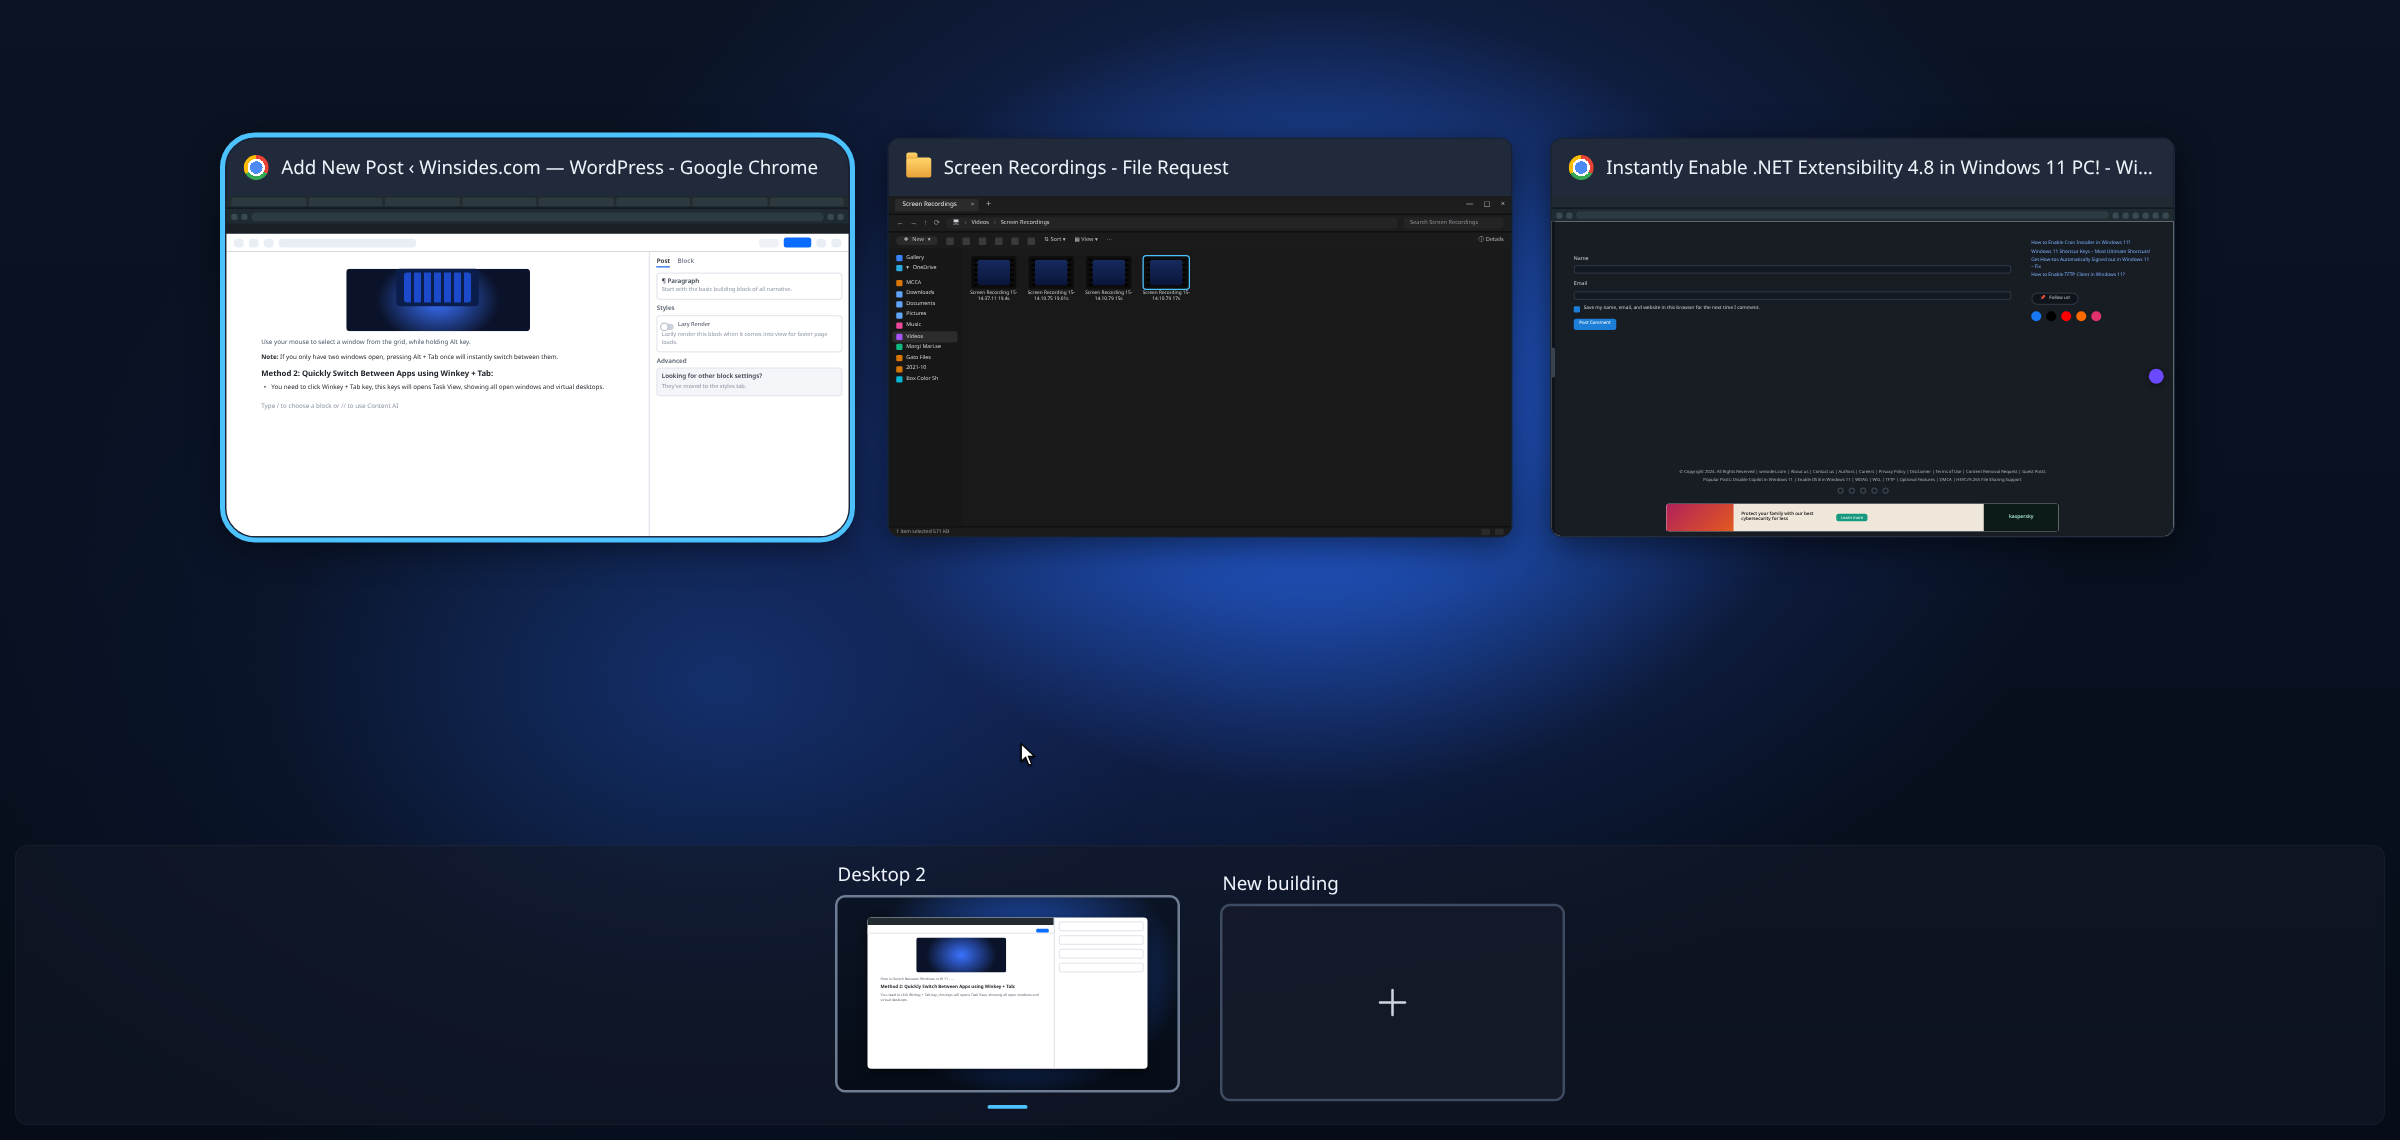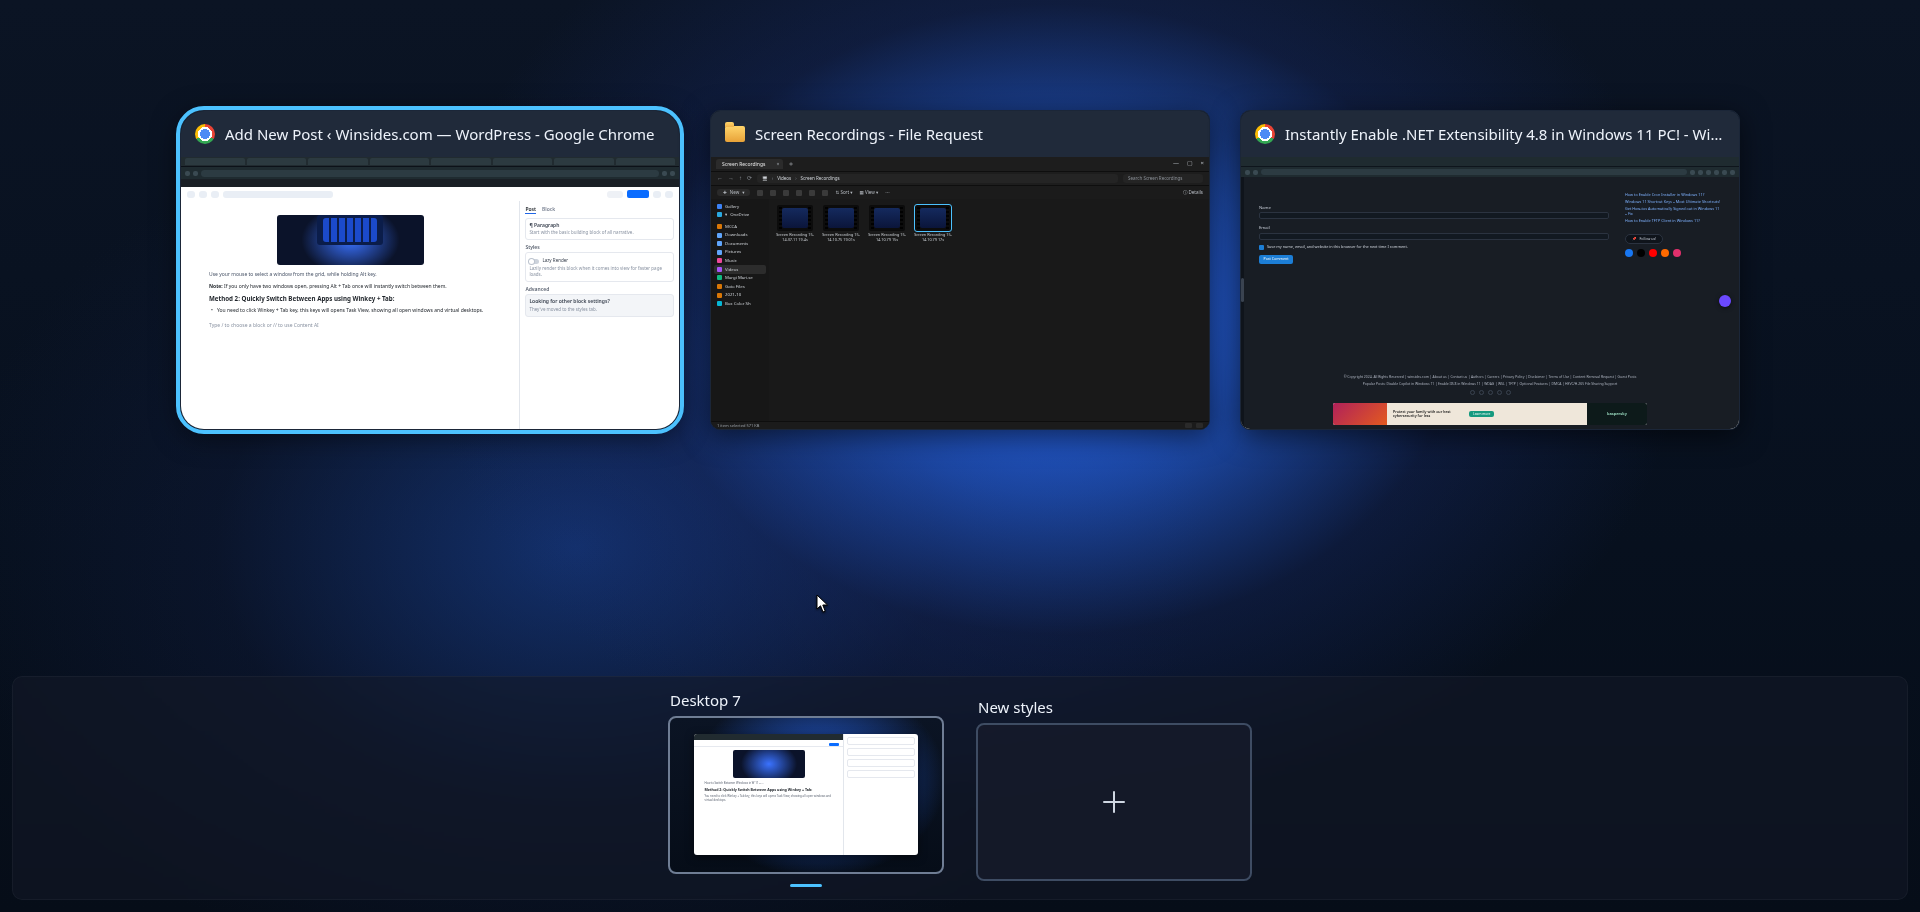--- a/index.html
+++ b/index.html
@@ -548,21 +548,21 @@
         </div>
       </div>
     </div>
   </div>
 
 </div>
 
 <div class="desktops">
 
   <div class="desk active">
-    <div class="label">Desktop 7</div>
+    <div class="label">Desktop 2</div>
     <div class="frame">
       <div class="mini">
         <div class="winmini">
           <div class="mc">
             <div class="bar"></div>
             <div class="tb">
                 <span></span>
               </div>
             <div class="hero"></div>
             <div class="p">How to Switch Between Windows in W 11 – …</div>
@@ -574,21 +574,21 @@
               <div class="blk"></div>
               <div class="blk"></div>
               <div class="blk"></div>
           </div>
         </div>
       </div>
     </div>
   </div>
 
   <div class="desk new">
-    <div class="label">New styles</div>
+    <div class="label">New building</div>
     <div class="frame">
       <span class="plus-icon"></span>
     </div>
   </div>
 
 </div>
 
 <div class="cursor">
   <svg viewBox="0 0 14 20">
       <path d="M1 1 L1 15 L4.5 11.8 L7 18 L9.2 17.1 L6.8 11 L11.5 11 Z" fill="#fff" stroke="#000" stroke-width="1"></path>

